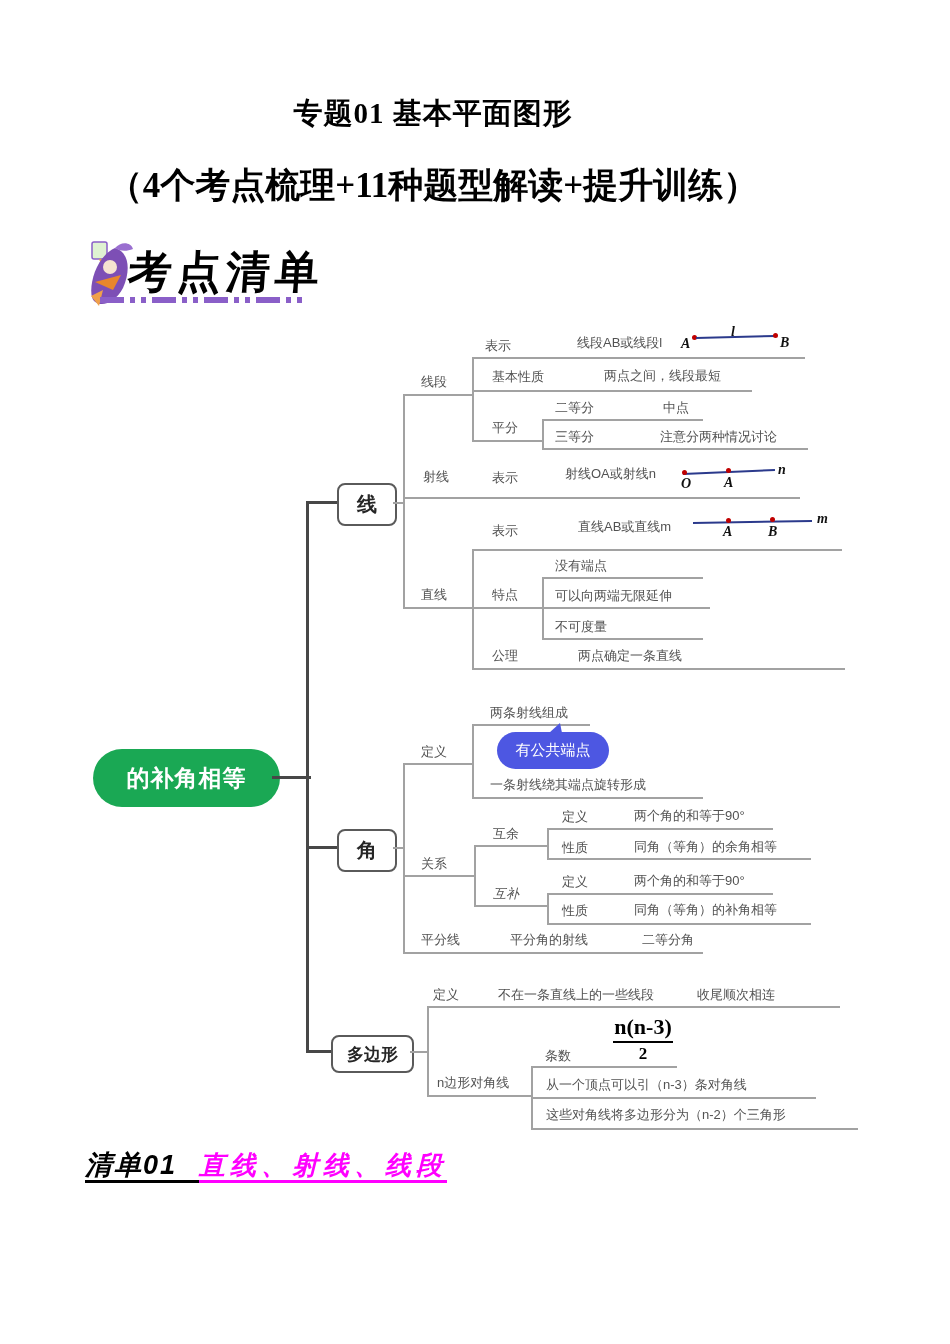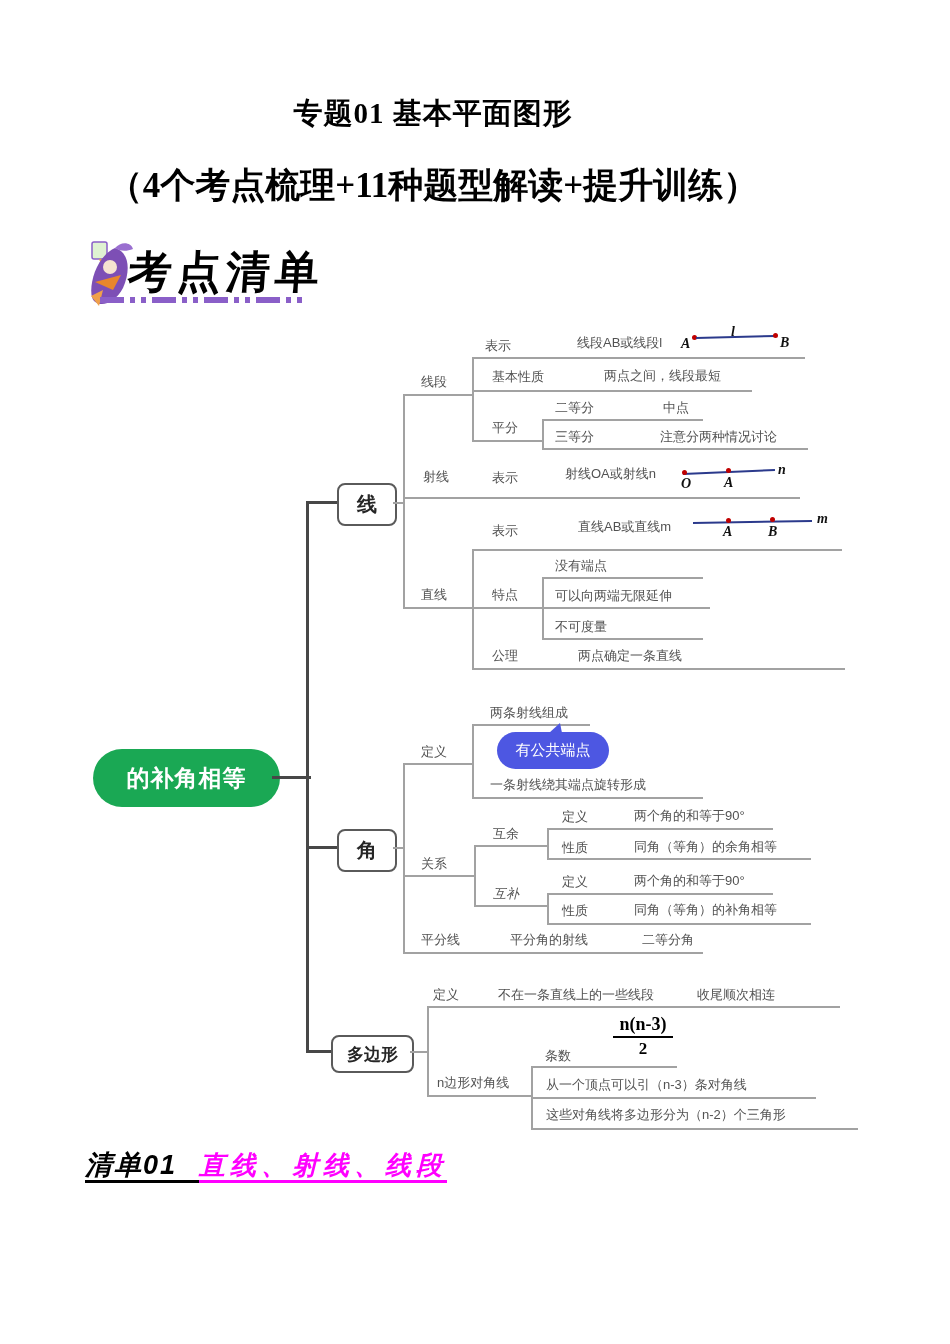--- a/index.html
+++ b/index.html
@@ -37,21 +37,21 @@
         border-left:11px solid transparent;border-right:2px solid transparent;
         border-bottom:10px solid var(--blue);}
   
   .dline{position:absolute;height:2px;background:var(--navy);}
   .dot{position:absolute;width:5px;height:5px;border-radius:50%;background:var(--red);}
   .dlbl{position:absolute;font-family:"Liberation Serif","DejaVu Serif",serif;
         font-style:italic;font-weight:bold;font-size:14px;color:#111;}
   
   .frac{position:absolute;left:613px;top:1014px;width:60px;text-align:center;
         font-family:"Liberation Serif","DejaVu Serif",serif;font-weight:bold;color:#000;}
-  .frac .num{font-size:18px;display:block;border-bottom:2.5px solid #000;padding-bottom:1px;}
+  .frac .num{font-size:22px;display:block;border-bottom:2.5px solid #000;padding-bottom:1px;}
   .frac .den{font-size:17px;display:block;padding-top:1px;}
   
   .footer{position:absolute;left:85px;top:1147px;white-space:nowrap;
         font-family:Liberation Sans, sans-serif;font-weight:bold;font-style:italic;}
   .footer .f1{font-size:27px;color:#000;border-bottom:3px solid #000;padding-right:22px;letter-spacing:2px;}
   .footer .f2{font-size:26px;color:var(--magenta);border-bottom:3px solid var(--magenta);letter-spacing:5px;}
 </style>
 </head>
 <body>
 

